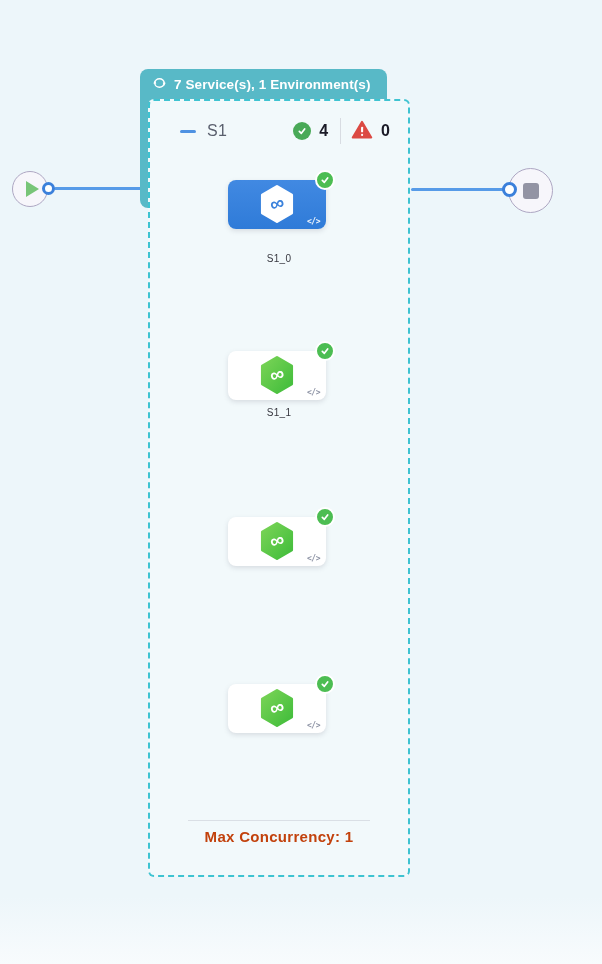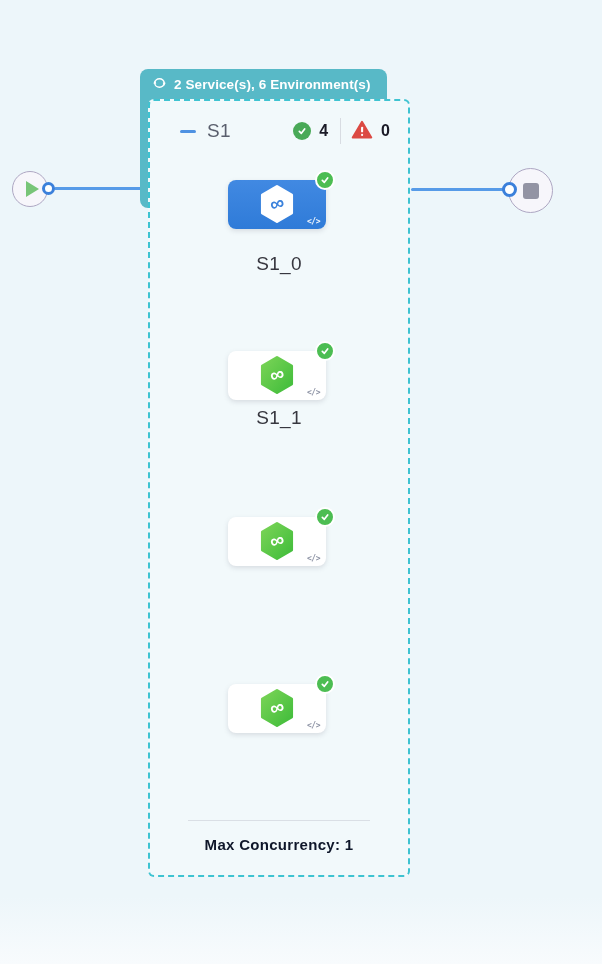--- a/index.html
+++ b/index.html
@@ -34,21 +34,21 @@
     border: 2px dashed #3EC3D1; border-radius: 6px; background: #F2F9FB; z-index: 3;
   }
 
   
   .stage-header {
     position: absolute; top: 14px; left: 30px; right: 16px; height: 32px;
     display: flex; align-items: center; justify-content: space-between;
   }
   .stage-header-left { display: flex; align-items: center; gap: 11px; }
   .minus-icon { width: 16px; height: 3px; background: #4F92E2; border-radius: 2px; cursor: pointer; }
-  .stage-name { font-size: 19px; font-weight: 500; color: #5A5F6D; letter-spacing: 0.3px; }
+  .stage-name { font-size: 16px; font-weight: 500; color: #5A5F6D; letter-spacing: 0.3px; }
   .stage-header-right { display: flex; align-items: center; gap: 6px; }
   .count-num { font-size: 16px; font-weight: 600; color: #1B1B27; padding: 0 2px; }
   .count-divider { width: 1px; height: 26px; background: #D8DCE2; margin: 0 4px; }
   .check-circle {
     width: 18px; height: 18px; border-radius: 50%; background: #49A957;
     display: flex; align-items: center; justify-content: center;
   }
 
   
   .node-card {
@@ -65,28 +65,28 @@
   }
   .code-glyph {
     position: absolute; right: 6px; bottom: 3px;
     font-family: "DejaVu Sans Mono", monospace; font-size: 8px; font-weight: 700;
     color: #8A90A2; letter-spacing: -0.5px;
   }
   .node-card.selected .code-glyph { color: rgba(255,255,255,0.95); }
 
   .node-label {
     position: absolute; left: 0; right: 0; text-align: center;
-    font-size: 19px; color: #37373F; letter-spacing: 0.3px;
+    font-size: 10px; color: #37373F; letter-spacing: 0.3px;
   }
 
   
   .footer-divider { position: absolute; left: 38px; right: 38px; top: 719px; height: 1px; background: #DADFE5; }
   .footer-text {
     position: absolute; top: 727px; left: 0; right: 0; text-align: center;
-    font-size: 15px; font-weight: 700; color: #0f172a; letter-spacing: 0.3px; margin-top: 8px;
+    font-size: 15px; font-weight: 700; color: #c2410c; letter-spacing: 0.3px;
   }
 
   
   .round-node {
     position: absolute; border-radius: 50%; background: #F7F6FB;
     border: 1.5px solid #AEA7C3; z-index: 4; cursor: pointer;
     display: flex; align-items: center; justify-content: center;
   }
   .start-node { left: 12px; top: 171px; width: 36px; height: 36px; }
   .end-node   { left: 508px; top: 168px; width: 45px; height: 45px; }
@@ -116,21 +116,21 @@
       <span>
         <svg width="15" height="14" viewBox="0 0 16 14">
           <g fill="none" stroke="#FFFFFF" stroke-width="1.5" stroke-linecap="round">
             <path d="M3 7 A5 4.5 0 0 1 13 7"></path>
             <path d="M13 7 A5 4.5 0 0 1 3 7"></path>
           </g>
           <polygon points="11.4,6.6 14.6,6.6 13,9.8" fill="#FFFFFF"></polygon>
           <polygon points="1.4,7.4 4.6,7.4 3,4.2" fill="#FFFFFF"></polygon>
         </svg>
       </span>
-      <span>2 Service(s), 6 Environment(s)</span>
+      <span>7 Service(s), 1 Environment(s)</span>
     </div>
   </div>
 
   <div class="group-box">
 
     <div class="stage-header">
       <div class="stage-header-left">
         <span class="minus-icon"></span>
         <span class="stage-name">S1</span>
       </div>

